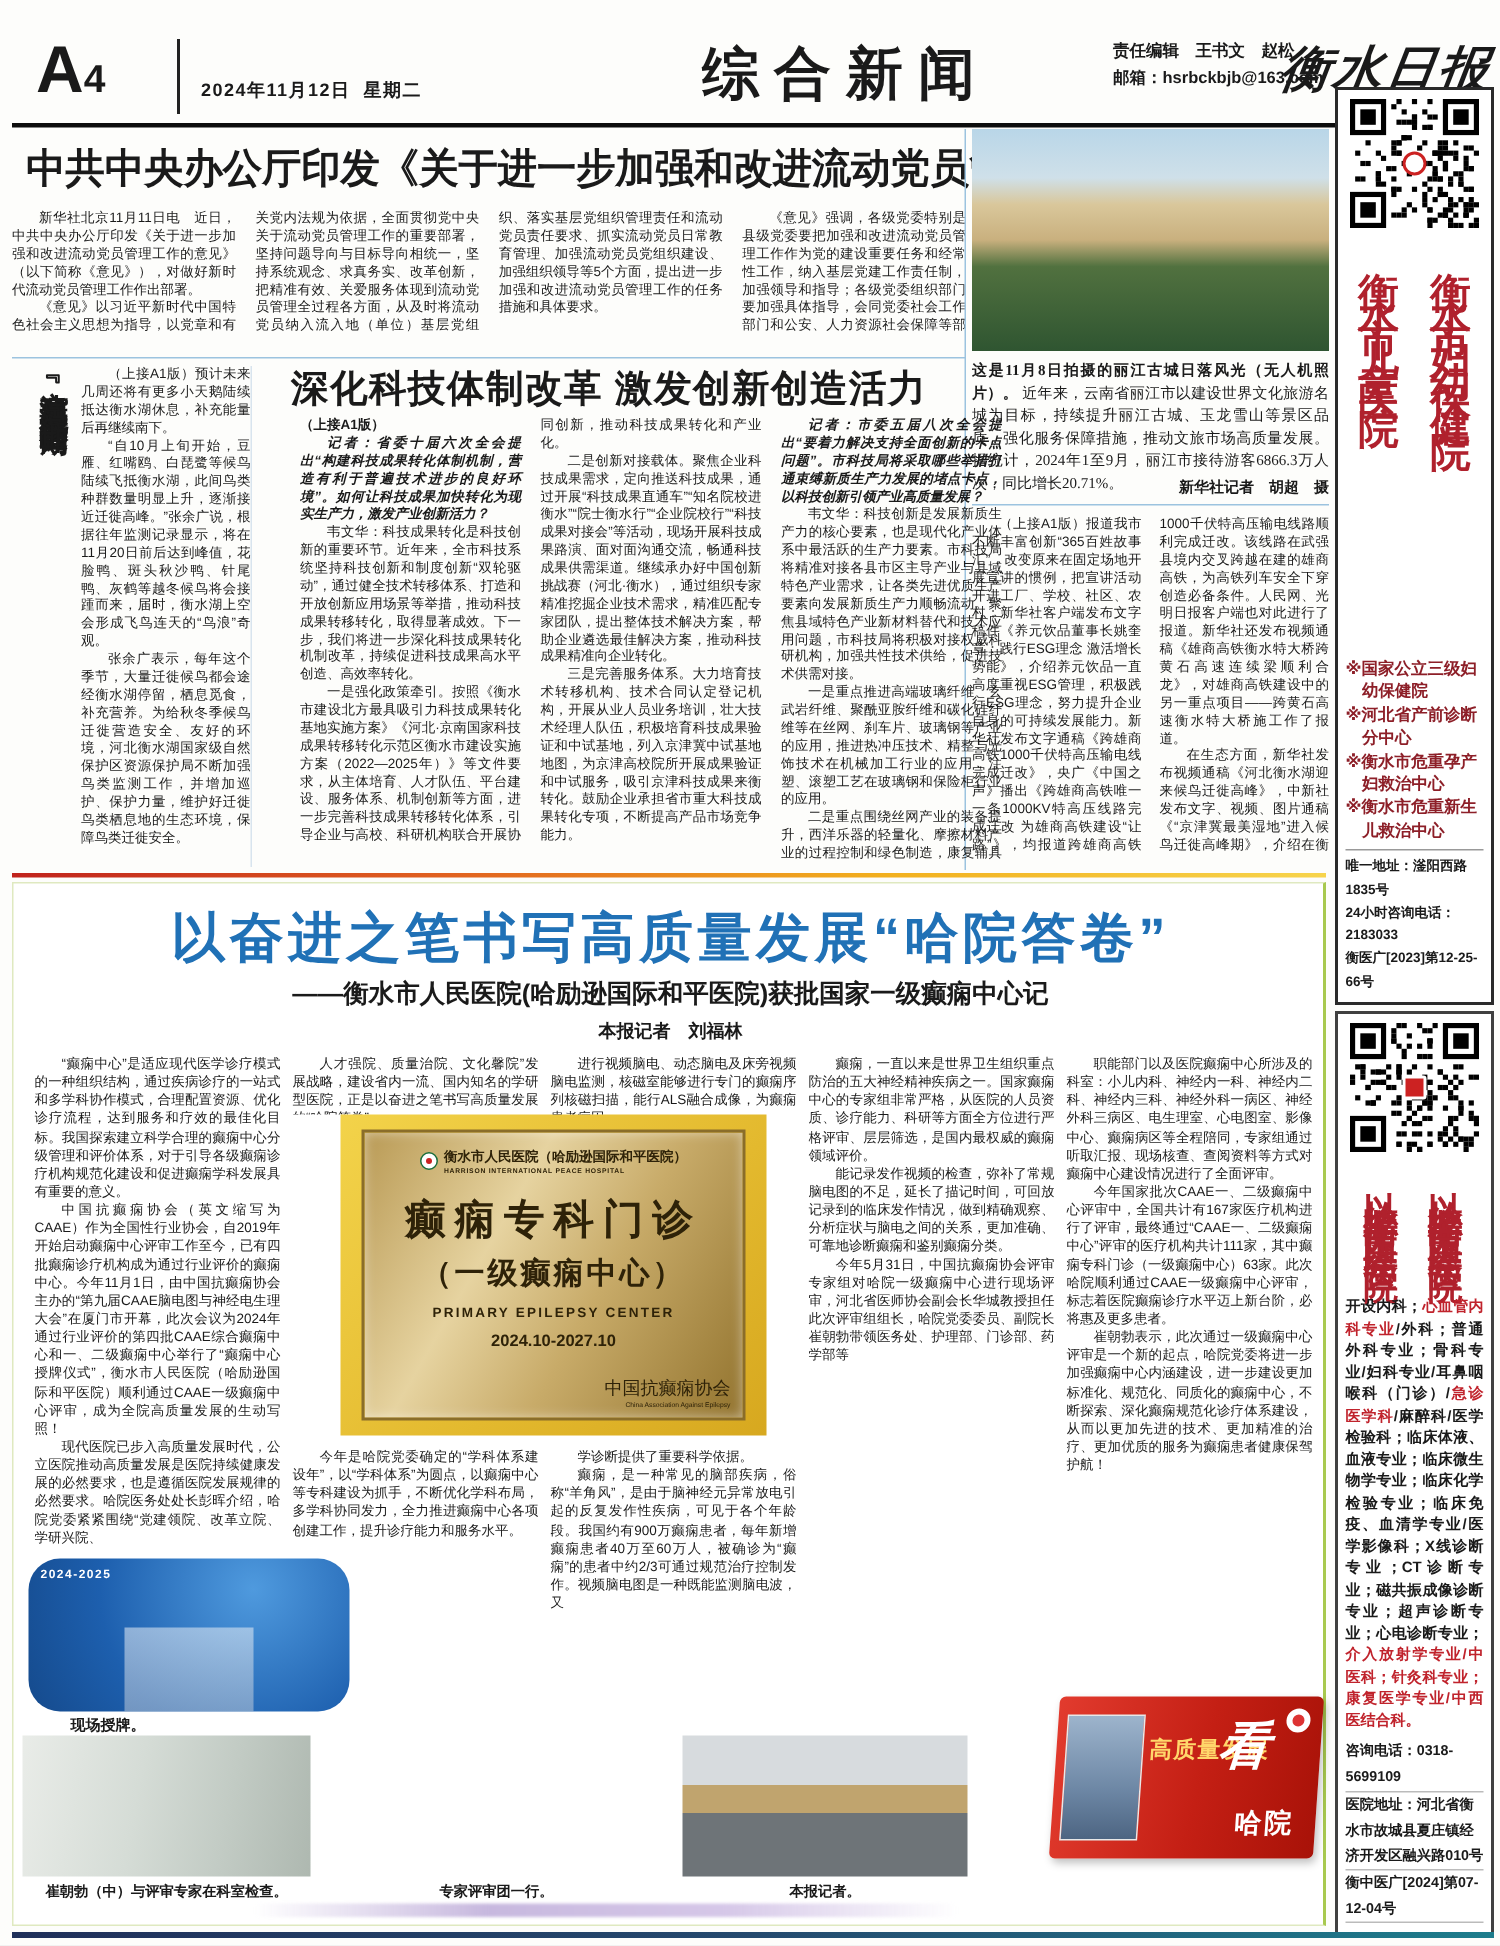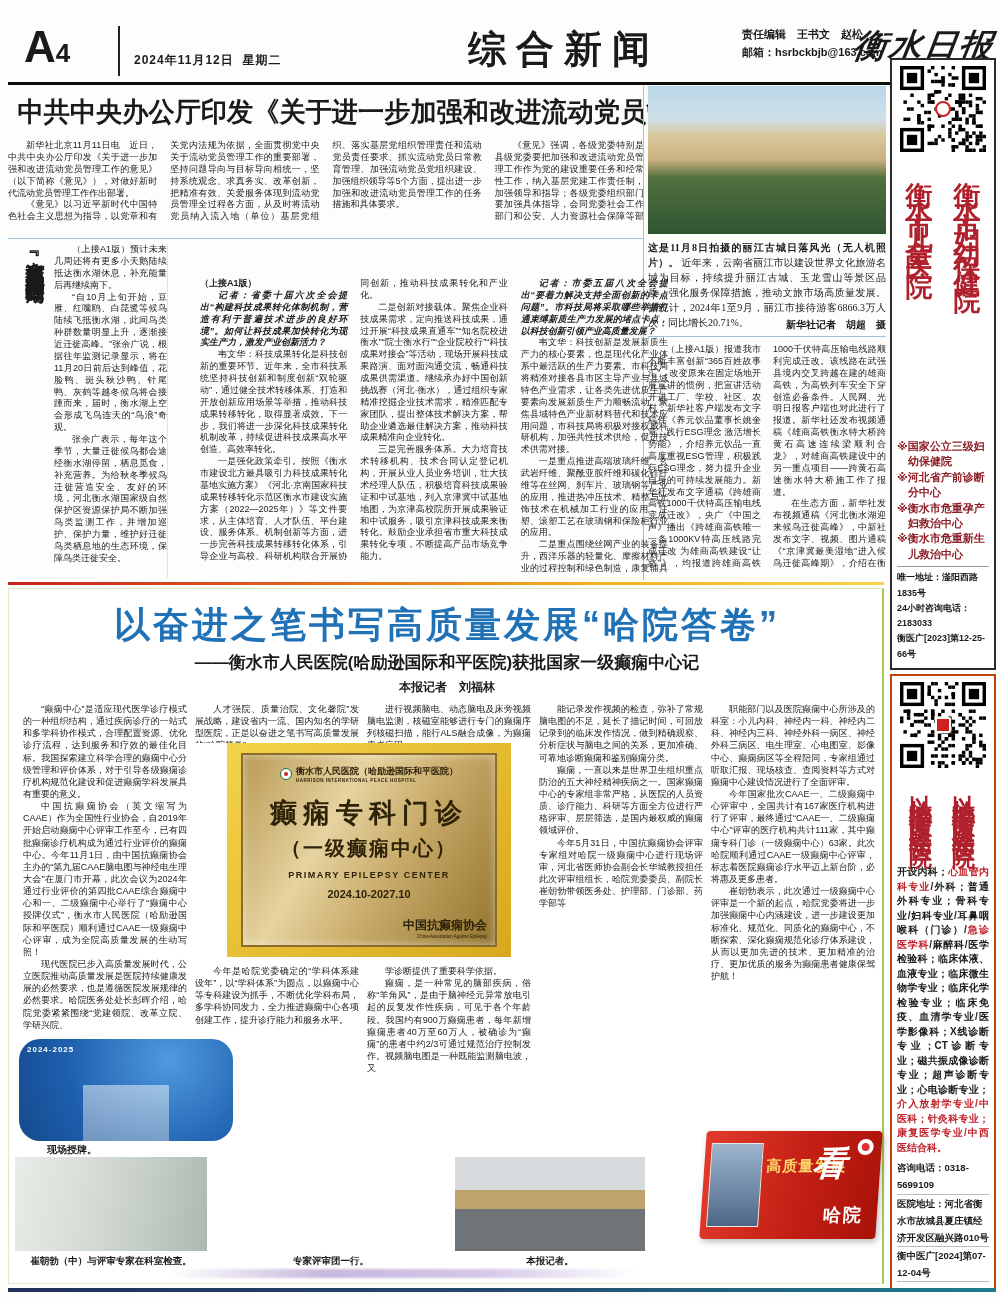--- a/index.html
+++ b/index.html
@@ -64,21 +64,21 @@
             display:flex; flex-direction:column; align-items:center; padding:10px 8px 6px; }
   .plaque-hosp { font-size:9px; font-weight:bold; display:flex; align-items:center; gap:4px; }
   .plaque-logo { width:12px; height:12px; border-radius:50%; background:#fff; border:1.5px solid #1c6e3c; position:relative; }
   .plaque-logo::after { content:""; position:absolute; left:3px; top:3px; width:4px; height:4px; border-radius:50%; background:#c22; }
   .plaque-hosp-en { font-size:4.5px; letter-spacing:.5px; }
   .plaque-title { font-size:27px; font-weight:900; letter-spacing:6px; margin-top:12px; }
   .plaque-sub { font-size:20px; font-weight:900; letter-spacing:2px; margin-top:4px; }
   .plaque-en { font-size:9px; font-weight:bold; letter-spacing:1.5px; margin-top:8px; }
   .plaque-period { font-size:11px; font-weight:bold; margin-top:8px; }
   .plaque-issuer { align-self:flex-end; text-align:right; margin-top:auto; }
-  .plaque-issuer-cn { font-size:12px; font-weight:700;text-align:right; }
+  .plaque-issuer-cn { font-size:12px; font-weight:400;text-align:right; }
   .plaque-issuer-en { font-size:4.5px; }
 
   
   .photo-award { background:radial-gradient(circle at 70% 20%, #4f9ade, #1d5fae 60%, #154a8c); position:relative; }
   .photo-award .yr { position:absolute; left:8px; top:6px; color:#fff; font-size:8px; font-weight:bold; letter-spacing:1px; }
   .photo-award::after { content:""; position:absolute; left:30%; bottom:0; width:40%; height:55%;
                         background:linear-gradient(#e8eef5,#b9c6d6); opacity:.55; }
   .photo-cap { font-size:10px; font-weight:bold; font-family:"Liberation Serif","DejaVu Serif",serif; }
 
   
@@ -97,21 +97,21 @@
   .photo-dept { background:linear-gradient(100deg,#e9ece8 0%,#d5dcd6 40%,#c2cbc4 70%,#aeb8b0 100%); }
   .photo-meeting { background:linear-gradient(#d7dbde 0 35%,#c0a46e 35% 55%,#6e7478 55% 100%); }
   .bcap { font-size:9.5px; font-weight:bold; text-align:center; font-family:"Liberation Serif","DejaVu Serif",serif; }
   .wave { background:linear-gradient(90deg, rgba(185,166,214,0), rgba(185,166,214,.8), rgba(203,185,226,.8), rgba(185,166,214,0));
           border-radius:6px; filter:blur(1px); }
   .rule-bottom { background:linear-gradient(90deg,#20305a,#254a6e,#1d7d8c); }
 
   
   .ad { background:#fff; padding:6px 5px; display:flex; flex-direction:column; align-items:center; }
   .ad1 { border:2px solid #2a2a2a; }
-  .ad2 { border:2px solid #c2410c; }
+  .ad2 { border:2px solid #404040; }
   .qrbox { width:86px; height:86px; position:relative; background:#fff; }
   .qrbox svg { width:100%; height:100%; }
   .qr-logo { position:absolute; left:35px; top:35px; width:16px; height:16px; border-radius:50%;
              background:#fff; border:2px solid #c22; }
   .qr-logo.sq { border-radius:2px; background:#c22; border:2px solid #fff; }
   .vtitles { display:flex; flex-direction:row-reverse; justify-content:center; gap:12px; }
   .vtitle { writing-mode:vertical-rl; text-orientation:upright; color:#b0212d; font-weight:900; }
   .vt-f { font-size:27px; letter-spacing:.55em; }
   .vt-y { font-size:23px; letter-spacing:.22em; }
   .bullets { width:100%; color:#8d1f28; font-size:11px; font-weight:900; line-height:1.4; }
@@ -159,20 +159,21 @@
 
   <div class="abs wetland" style="left:10px;top:244px;width:158px;height:334px;">
     <div class="wetland-title">『京津冀最美湿地』进入候鸟迁徙高峰期</div>
     <div class="wetland-body art" style="height:334px;">
         <p>（上接A1版）预计未来几周还将有更多小天鹅陆续抵达衡水湖休息，补充能量后再继续南下。</p>
         <p>“自10月上旬开始，豆雁、红嘴鸥、白琵鹭等候鸟陆续飞抵衡水湖，此间鸟类种群数量明显上升，逐渐接近迁徙高峰。”张余广说，根据往年监测记录显示，将在11月20日前后达到峰值，花脸鸭、斑头秋沙鸭、针尾鸭、灰鹤等越冬候鸟将会接踵而来，届时，衡水湖上空会形成飞鸟连天的“鸟浪”奇观。</p>
         <p>张余广表示，每年这个季节，大量迁徙候鸟都会途经衡水湖停留，栖息觅食，补充营养。为给秋冬季候鸟迁徙营造安全、友好的环境，河北衡水湖国家级自然保护区资源保护局不断加强鸟类监测工作，并增加巡护、保护力量，维护好迁徙鸟类栖息地的生态环境，保障鸟类迁徙安全。</p>
       </div>
   </div>
 
+  <div class="abs mid-headline" style="left:172px;top:242px;width:468px;">深化科技体制改革 激发创新创造活力</div>
   <div class="abs art cols3" style="left:172px;top:278px;width:468px;height:300px;">
       <p class="cont">（上接A1版）</p>
       <p class="q">记者：省委十届六次全会提出“构建科技成果转化体制机制，营造有利于普遍技术进步的良好环境”。如何让科技成果加快转化为现实生产力，激发产业创新活力？</p>
       <p>韦文华：科技成果转化是科技创新的重要环节。近年来，全市科技系统坚持科技创新和制度创新“双轮驱动”，通过健全技术转移体系、打造和开放创新应用场景等举措，推动科技成果转移转化，取得显著成效。下一步，我们将进一步深化科技成果转化机制改革，持续促进科技成果高水平创造、高效率转化。</p>
       <p>一是强化政策牵引。按照《衡水市建设北方最具吸引力科技成果转化基地实施方案》《河北·京南国家科技成果转移转化示范区衡水市建设实施方案（2022—2025年）》等文件要求，从主体培育、人才队伍、平台建设、服务体系、机制创新等方面，进一步完善科技成果转移转化体系，引导企业与高校、科研机构联合开展协同创新，推动科技成果转化和产业化。</p>
       <p>二是创新对接载体。聚焦企业科技成果需求，定向推送科技成果，通过开展“科技成果直通车”“知名院校进衡水”“院士衡水行”“企业院校行”“科技成果对接会”等活动，现场开展科技成果路演、面对面沟通交流，畅通科技成果供需渠道。继续承办好中国创新挑战赛（河北·衡水），通过组织专家精准挖掘企业技术需求，精准匹配专家团队，提出整体技术解决方案，帮助企业遴选最佳解决方案，推动科技成果精准向企业转化。</p>
       <p>三是完善服务体系。大力培育技术转移机构、技术合同认定登记机构，开展从业人员业务培训，壮大技术经理人队伍，积极培育科技成果验证和中试基地，列入京津冀中试基地地图，为京津高校院所开展成果验证和中试服务，吸引京津科技成果来衡转化。鼓励企业承担省市重大科技成果转化专项，不断提高产品市场竞争能力。</p>
       <p class="q">记者：市委五届八次全会提出“要着力解决支持全面创新的卡点问题”。市科技局将采取哪些举措打通束缚新质生产力发展的堵点卡点，以科技创新引领产业高质量发展？</p>
       <p>韦文华：科技创新是发展新质生产力的核心要素，也是现代化产业体系中最活跃的生产力要素。市科技局将精准对接各县市区主导产业与县域特色产业需求，让各类先进优质生产要素向发展新质生产力顺畅流动。聚焦县域特色产业新材料替代和技术应用问题，市科技局将积极对接权威科研机构，加强共性技术供给，促进技术供需对接。</p>
       <p>一是重点推进高端玻璃纤维、玄武岩纤维、聚酰亚胺纤维和碳化硅纤维等在丝网、刹车片、玻璃钢等产业的应用，推进热冲压技术、精整与光饰技术在机械加工行业的应用，注塑、滚塑工艺在玻璃钢和保险柜行业的应用。</p>
@@ -231,22 +232,22 @@
 
     <div class="abs fcol" style="left:358px;top:114px;width:164px;height:40px;">
       <p>进行视频脑电、动态脑电及床旁视频脑电监测，核磁室能够进行专门的癫痫序列核磁扫描，能行ALS融合成像，为癫痫患者病因</p>
     </div>
     <div class="abs fcol" style="left:358px;top:376px;width:164px;height:176px;">
         <p>学诊断提供了重要科学依据。</p>
         <p>癫痫，是一种常见的脑部疾病，俗称“羊角风”，是由于脑神经元异常放电引起的反复发作性疾病，可见于各个年龄段。我国约有900万癫痫患者，每年新增癫痫患者40万至60万人，被确诊为“癫痫”的患者中约2/3可通过规范治疗控制发作。视频脑电图是一种既能监测脑电波，又</p>
       </div>
 
     <div class="abs fcol" style="left:530px;top:114px;width:164px;height:438px;">
+        <p>癫痫，一直以来是世界卫生组织重点防治的五大神经精神疾病之一。国家癫痫中心的专家组非常严格，从医院的人员资质、诊疗能力、科研等方面全方位进行严格评审、层层筛选，是国内最权威的癫痫领域评价。</p>
         <p>能记录发作视频的检查，弥补了常规脑电图的不足，延长了描记时间，可回放记录到的临床发作情况，做到精确观察、分析症状与脑电之间的关系，更加准确、可靠地诊断癫痫和鉴别癫痫分类。</p>
-        <p>癫痫，一直以来是世界卫生组织重点防治的五大神经精神疾病之一。国家癫痫中心的专家组非常严格，从医院的人员资质、诊疗能力、科研等方面全方位进行严格评审、层层筛选，是国内最权威的癫痫领域评价。</p>
         <p>今年5月31日，中国抗癫痫协会评审专家组对哈院一级癫痫中心进行现场评审，河北省医师协会副会长华城教授担任此次评审组组长，哈院党委委员、副院长崔朝勃带领医务处、护理部、门诊部、药学部等</p>
       </div>
 
     <div class="abs fcol" style="left:702px;top:114px;width:164px;height:318px;">
         <p>职能部门以及医院癫痫中心所涉及的科室：小儿内科、神经内一科、神经内二科、神经内三科、神经外科一病区、神经外科三病区、电生理室、心电图室、影像中心、癫痫病区等全程陪同，专家组通过听取汇报、现场核查、查阅资料等方式对癫痫中心建设情况进行了全面评审。</p>
         <p>今年国家批次CAAE一、二级癫痫中心评审中，全国共计有167家医疗机构进行了评审，最终通过“CAAE一、二级癫痫中心”评审的医疗机构共计111家，其中癫痫专科门诊（一级癫痫中心）63家。此次哈院顺利通过CAAE一级癫痫中心评审，标志着医院癫痫诊疗水平迈上新台阶，必将惠及更多患者。</p>
         <p>崔朝勃表示，此次通过一级癫痫中心评审是一个新的起点，哈院党委将进一步加强癫痫中心内涵建设，进一步建设更加标准化、规范化、同质化的癫痫中心，不断探索、深化癫痫规范化诊疗体系建设，从而以更加先进的技术、更加精准的治疗、更加优质的服务为癫痫患者健康保驾护航！</p>
       </div>
 
     <div class="abs badge" style="left:694px;top:440px;width:176px;height:108px;">

